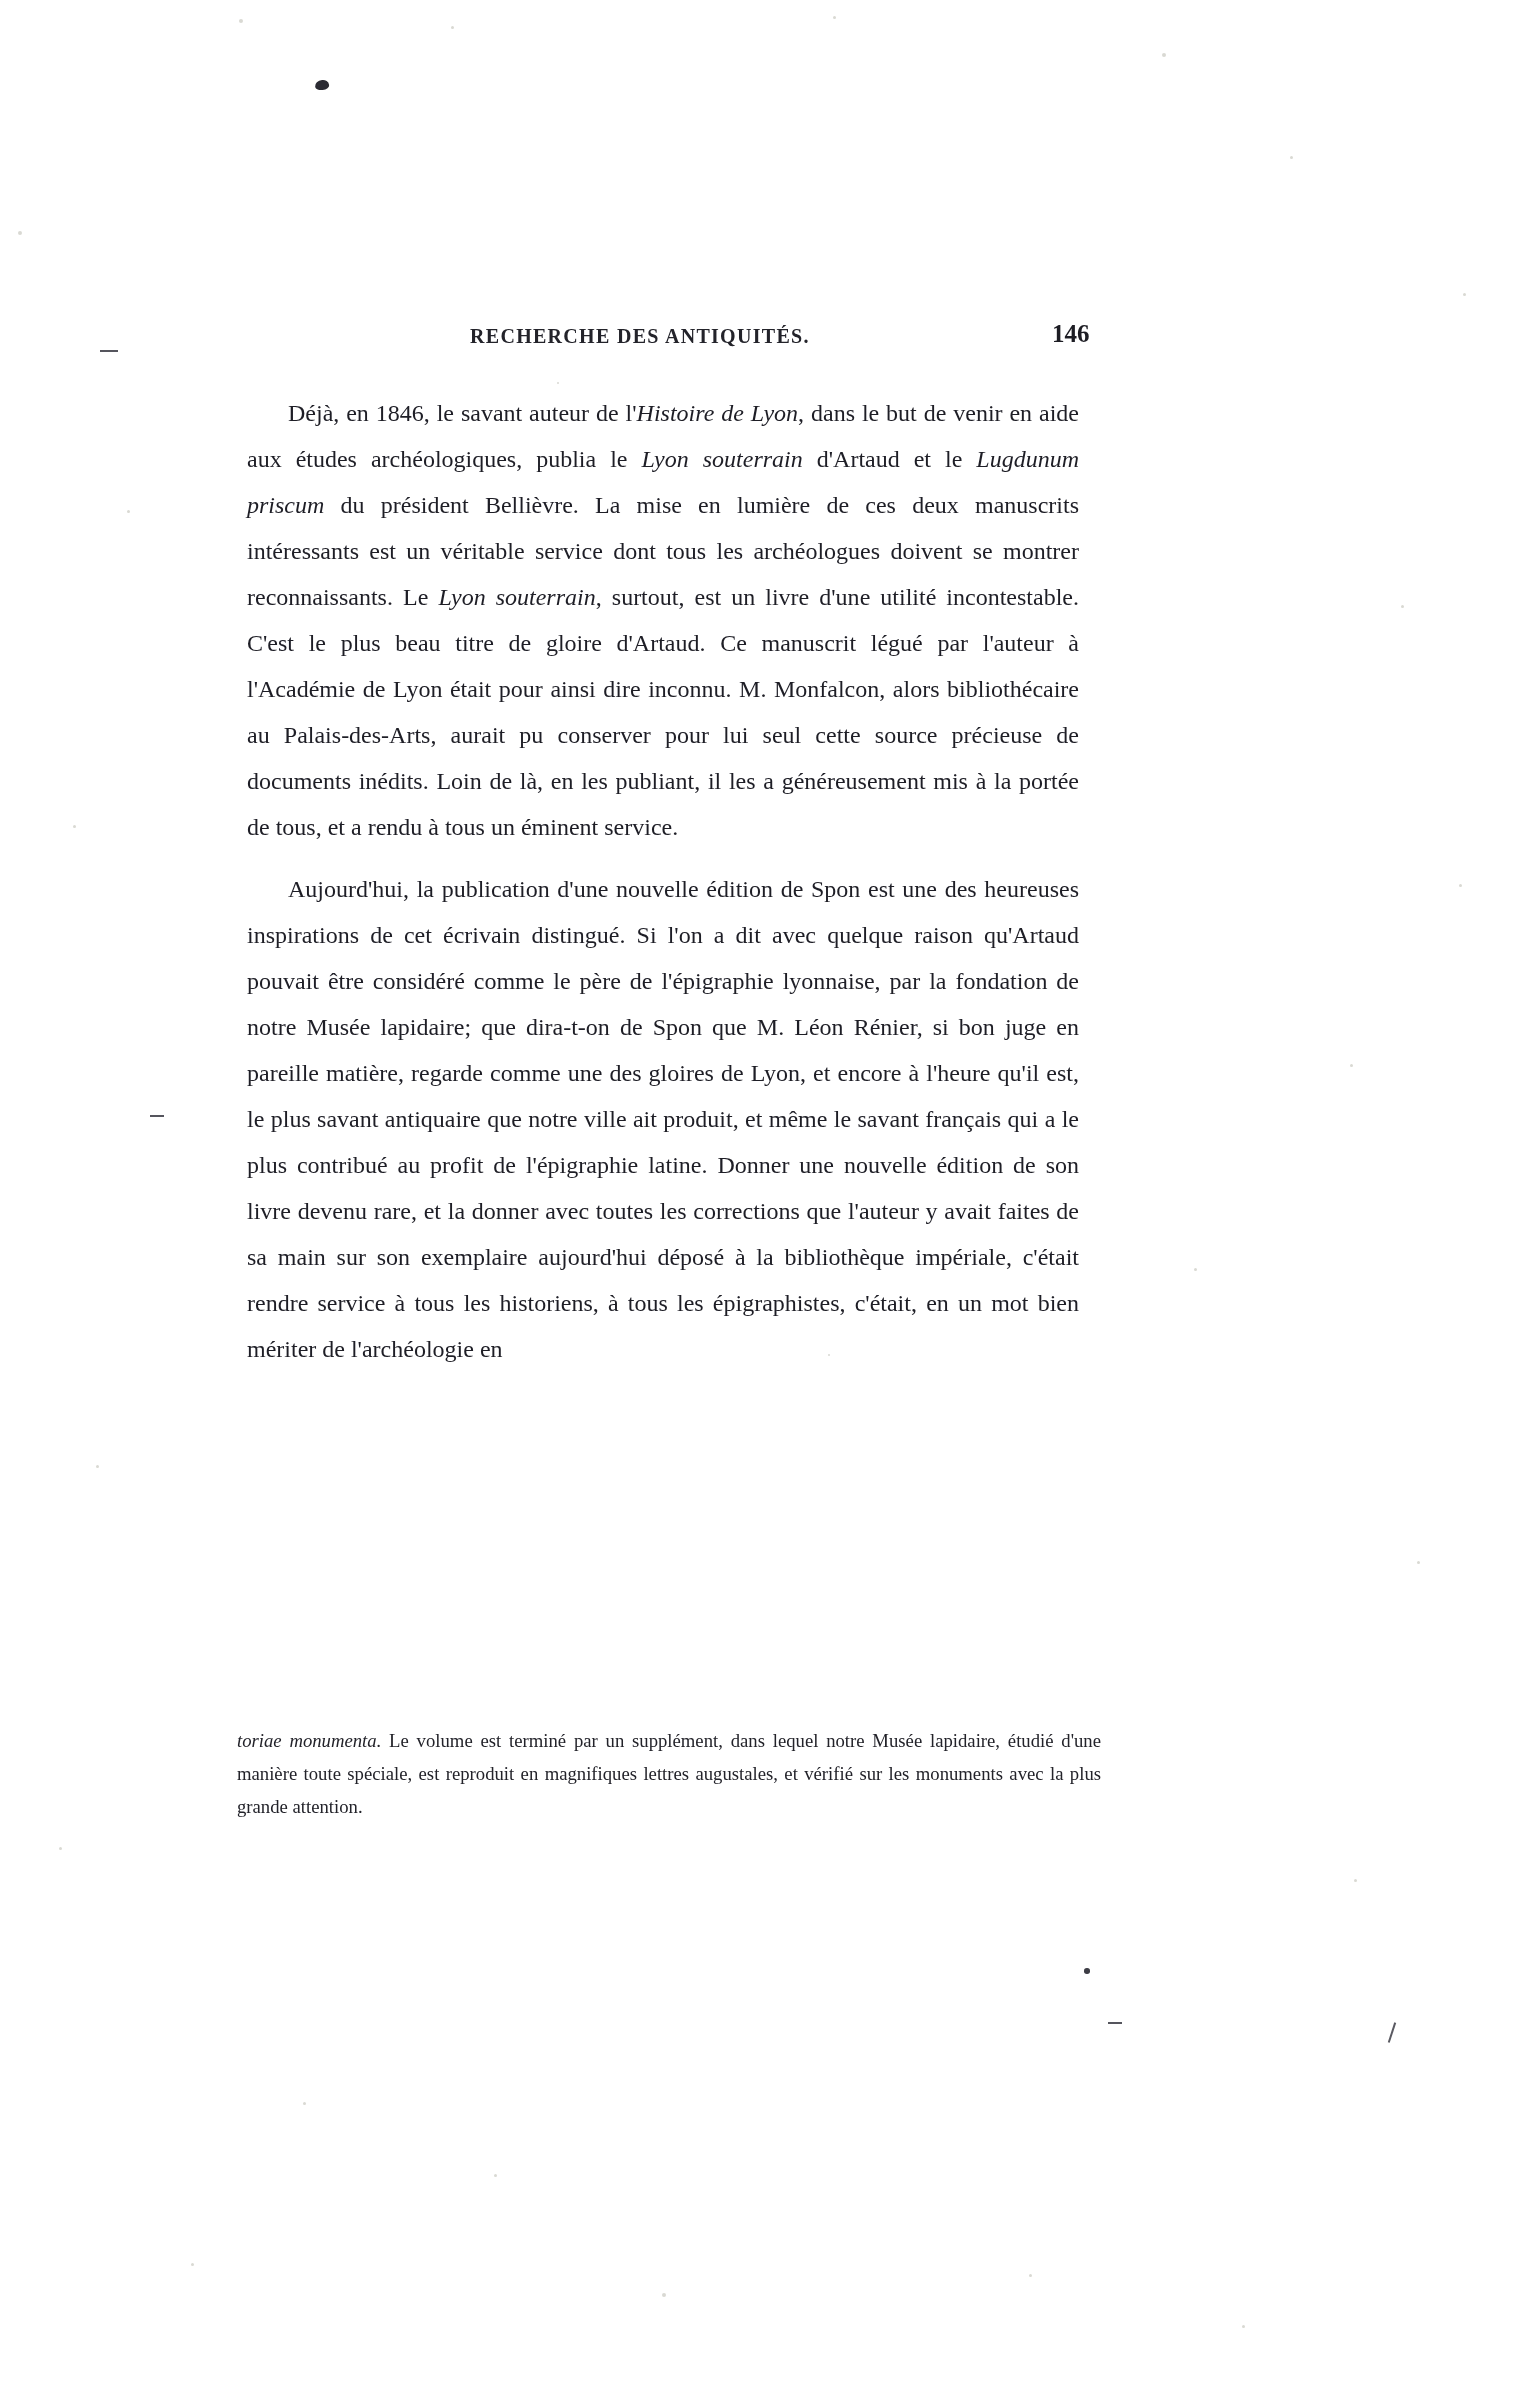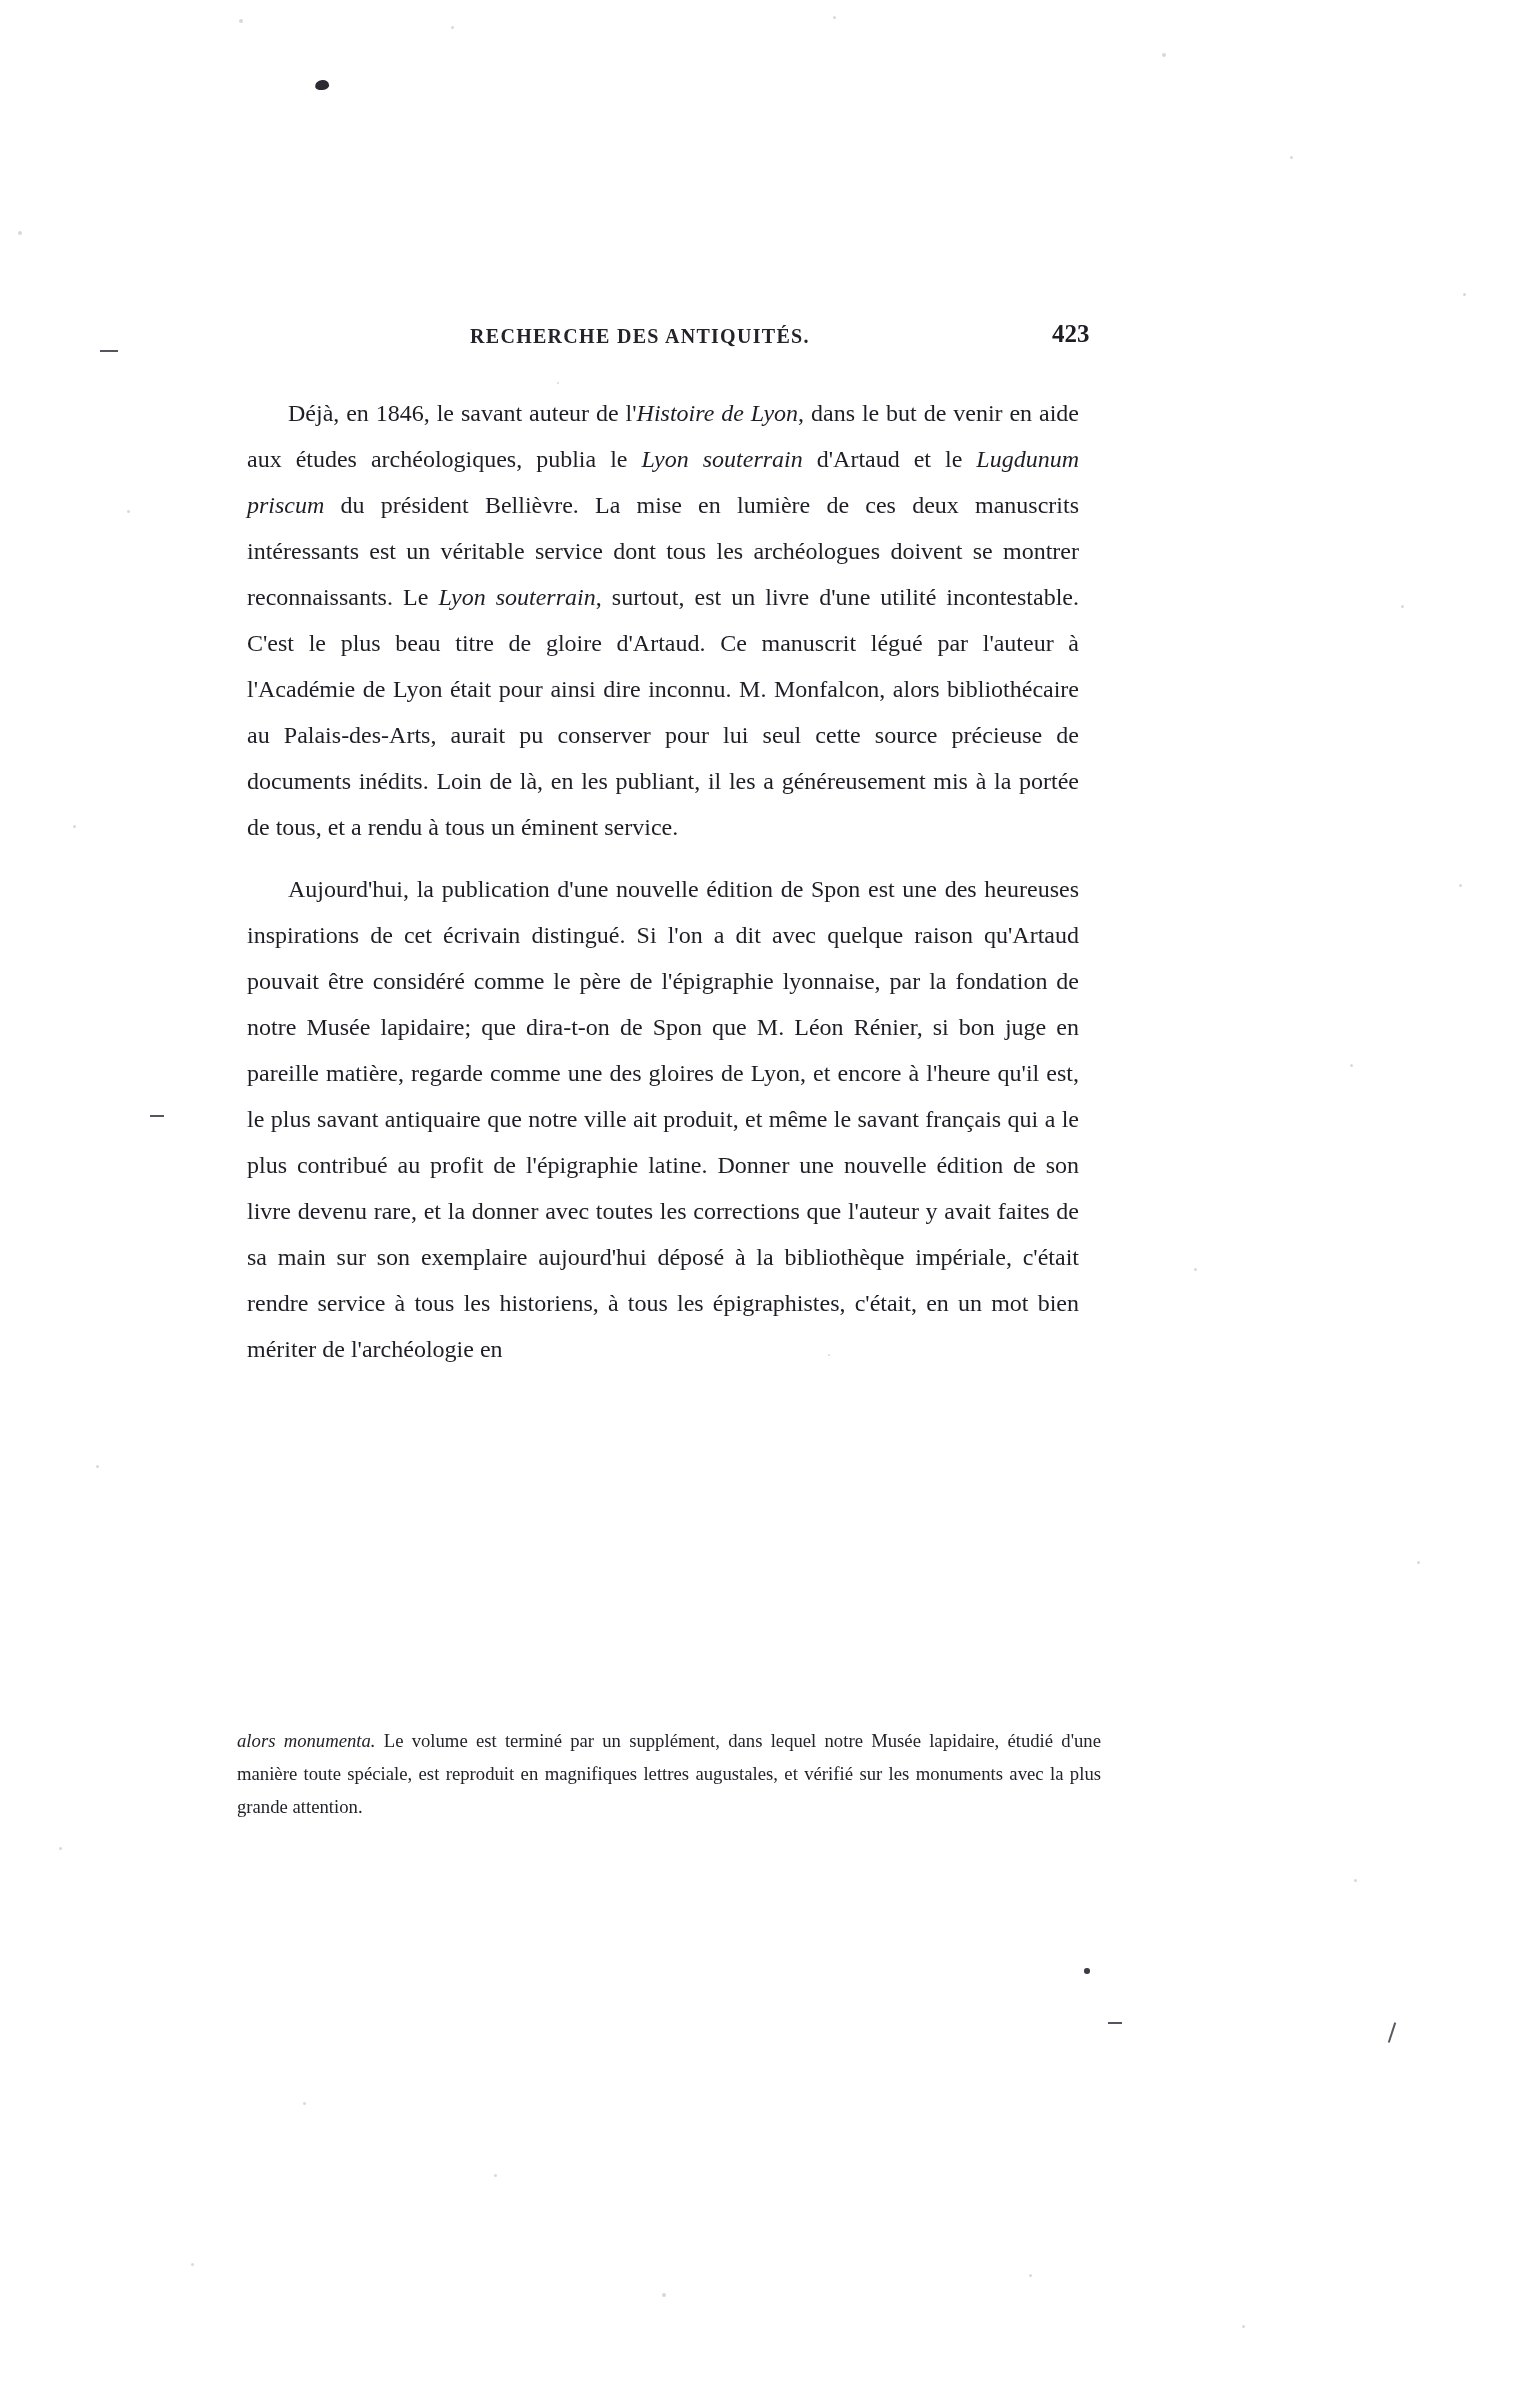--- a/index.html
+++ b/index.html
@@ -173,37 +173,37 @@
   <div class="speck" style="left:662px;top:2293px;width:4px;height:4px;"></div>
   <div class="speck" style="left:1242px;top:2325px;width:3.2px;height:3.2px;"></div>
   <div class="speck" style="left:828px;top:1354px;width:2.4px;height:2.4px;"></div>
   <div class="speck" style="left:557px;top:382px;width:2.4px;height:2.4px;"></div>
 </div>
 
 <div class="page">
 
   <div class="running-head">
     <div class="running-title">RECHERCHE DES ANTIQUITÉS.</div>
-    <div class="folio">423</div>
+    <div class="folio">146</div>
   </div>
 
   <div class="body-copy">
     <p class="indent">
       Déjà, en 1846, le savant auteur de l'<span class="it">Histoire de Lyon</span>, dans le but de venir en aide aux études archéologiques, publia le <span class="it">Lyon souterrain</span> d'Artaud et le <span class="it">Lugdunum priscum</span> du président Bellièvre. La mise en lumière de ces deux manuscrits intéressants est un véritable service dont tous les archéologues doivent se montrer reconnaissants. Le <span class="it">Lyon souterrain</span>, surtout, est un livre d'une utilité incontestable. C'est le plus beau titre de gloire d'Artaud. Ce manuscrit légué par l'auteur à l'Académie de Lyon était pour ainsi dire inconnu. M. Monfalcon, alors bibliothécaire au Palais-des-Arts, aurait pu conserver pour lui seul cette source précieuse de documents inédits. Loin de là, en les publiant, il les a généreusement mis à la portée de tous, et a rendu à tous un éminent service.
     </p>
     <p class="indent">
       Aujourd'hui, la publication d'une nouvelle édition de Spon est une des heureuses inspirations de cet écrivain distingué. Si l'on a dit avec quelque raison qu'Artaud pouvait être considéré comme le père de l'épigraphie lyonnaise, par la fondation de notre Musée lapidaire; que dira-t-on de Spon que M. Léon Rénier, si bon juge en pareille matière, regarde comme une des gloires de Lyon, et encore à l'heure qu'il est, le plus savant antiquaire que notre ville ait produit, et même le savant français qui a le plus contribué au profit de l'épigraphie latine. Donner une nouvelle édition de son livre devenu rare, et la donner avec toutes les corrections que l'auteur y avait faites de sa main sur son exemplaire aujourd'hui déposé à la bibliothèque impériale, c'était rendre service à tous les historiens, à tous les épigraphistes, c'était, en un mot bien mériter de l'archéologie en
     </p>
   </div>
 
   <div class="footrule"></div>
 
   <div class="footnote">
     <p>
-      <span class="it">alors monumenta.</span> Le volume est terminé par un supplément, dans lequel notre Musée lapidaire, étudié d'une manière toute spéciale, est reproduit en magnifiques lettres augustales, et vérifié sur les monuments avec la plus grande attention.
+      <span class="it">toriae monumenta.</span> Le volume est terminé par un supplément, dans lequel notre Musée lapidaire, étudié d'une manière toute spéciale, est reproduit en magnifiques lettres augustales, et vérifié sur les monuments avec la plus grande attention.
     </p>
   </div>
 
 </div>
 
 <div class="blob" style="left:315px;top:80px;"></div>
 <div class="dash" style="left:100px;top:350px;width:17.5px;"></div>
 <div class="dash" style="left:150px;top:1115px;width:14.3px;"></div>
 <div class="dot" style="left:1084px;top:1968px;"></div>
 <div class="dash" style="left:1108px;top:2022px;width:14.3px;"></div>

